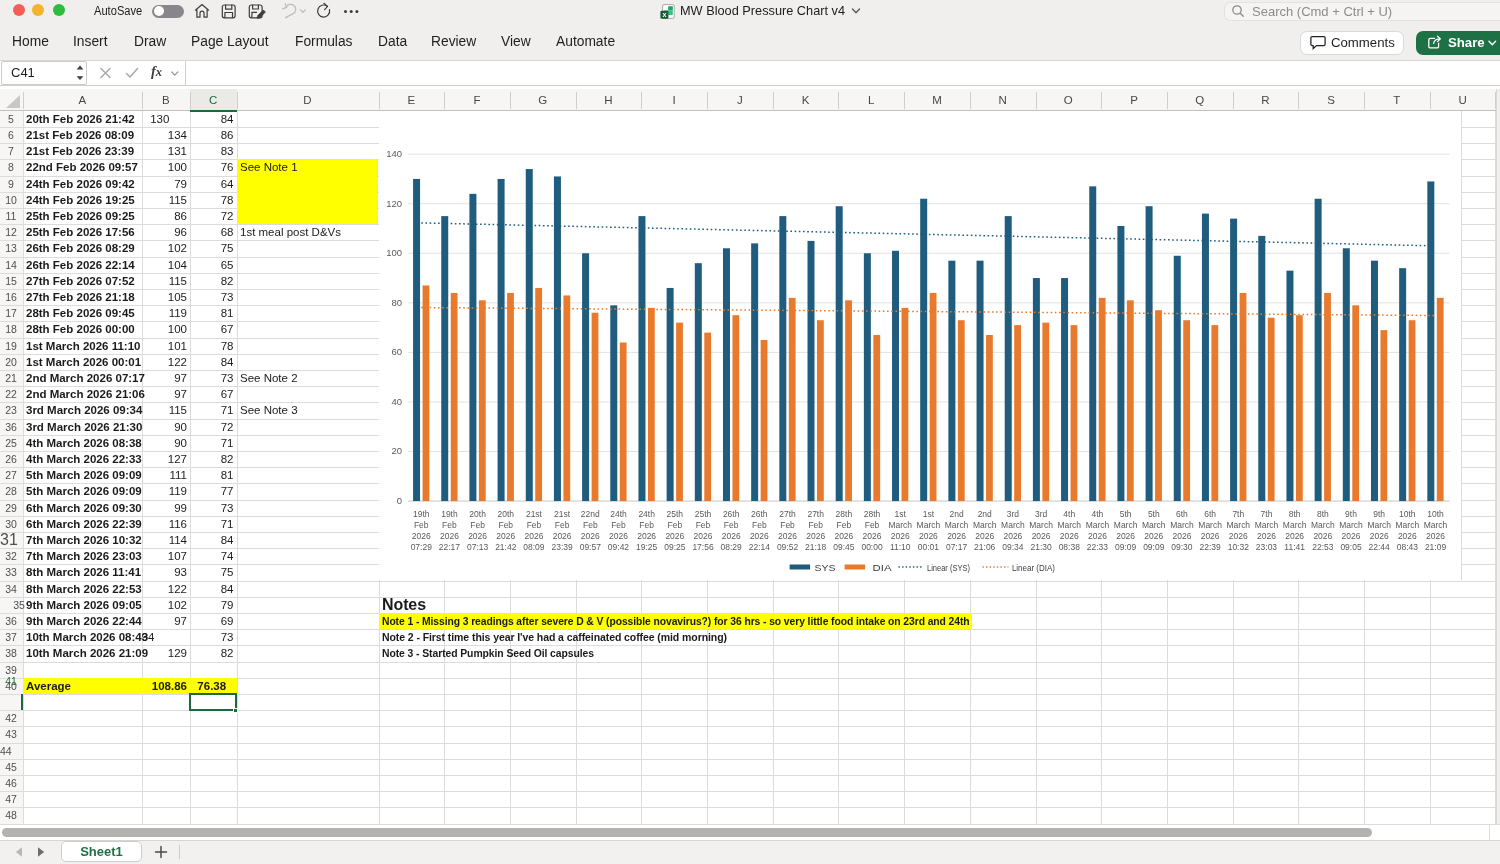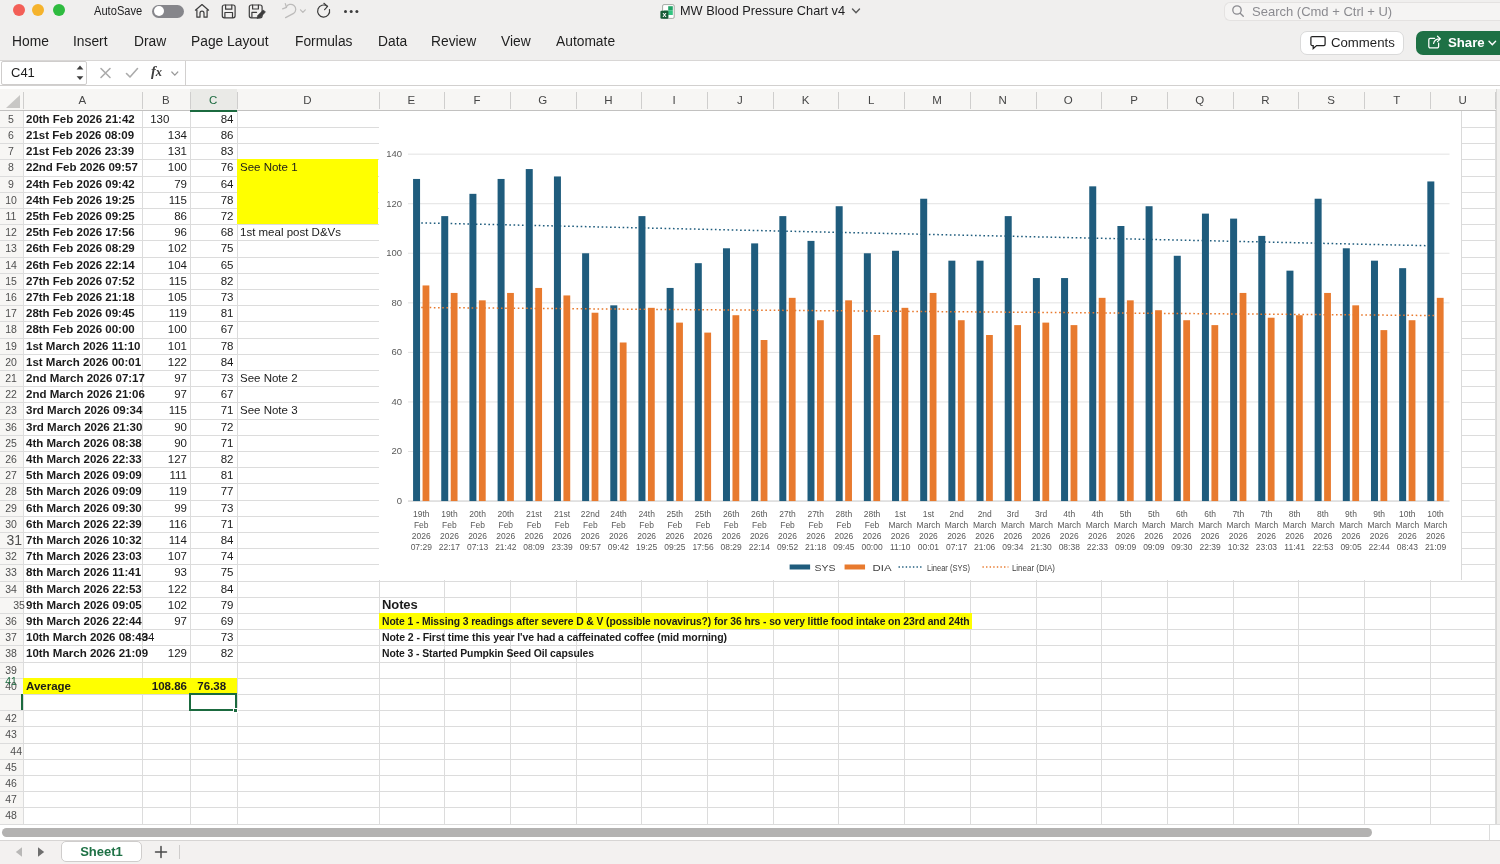--- a/index.html
+++ b/index.html
@@ -225,34 +225,34 @@
 <div class="ab" style="left:0;top:370.0px;width:22px;height:16.2px;text-align:center;font-size:10.5px;color:#4f4f4f;line-height:16.2px">21</div>
 <div class="ab" style="left:0;top:386.2px;width:22px;height:16.2px;text-align:center;font-size:10.5px;color:#4f4f4f;line-height:16.2px">22</div>
 <div class="ab" style="left:0;top:402.4px;width:22px;height:16.2px;text-align:center;font-size:10.5px;color:#4f4f4f;line-height:16.2px">23</div>
 <div class="ab" style="left:0;top:418.6px;width:22px;height:16.2px;text-align:center;font-size:10.5px;color:#4f4f4f;line-height:16.2px">36</div>
 <div class="ab" style="left:0;top:434.8px;width:22px;height:16.2px;text-align:center;font-size:10.5px;color:#4f4f4f;line-height:16.2px">25</div>
 <div class="ab" style="left:0;top:451.0px;width:22px;height:16.2px;text-align:center;font-size:10.5px;color:#4f4f4f;line-height:16.2px">26</div>
 <div class="ab" style="left:0;top:467.2px;width:22px;height:16.2px;text-align:center;font-size:10.5px;color:#4f4f4f;line-height:16.2px">27</div>
 <div class="ab" style="left:0;top:483.4px;width:22px;height:16.2px;text-align:center;font-size:10.5px;color:#4f4f4f;line-height:16.2px">28</div>
 <div class="ab" style="left:0;top:499.6px;width:22px;height:16.2px;text-align:center;font-size:10.5px;color:#4f4f4f;line-height:16.2px">29</div>
 <div class="ab" style="left:0;top:515.8px;width:22px;height:16.2px;text-align:center;font-size:10.5px;color:#4f4f4f;line-height:16.2px">30</div>
-<div class="ab" style="left:0;top:532.0px;width:22px;height:16.2px;text-align:right;font-size:14px;color:#4f4f4f;line-height:16.2px">31</div>
+<div class="ab" style="left:0;top:532.0px;width:22px;height:16.2px;text-align:left;font-size:16px;color:#4f4f4f;line-height:16.2px">31</div>
 <div class="ab" style="left:0;top:548.2px;width:22px;height:16.2px;text-align:center;font-size:10.5px;color:#4f4f4f;line-height:16.2px">32</div>
 <div class="ab" style="left:0;top:564.4px;width:22px;height:16.2px;text-align:center;font-size:10.5px;color:#4f4f4f;line-height:16.2px">33</div>
 <div class="ab" style="left:0;top:580.6px;width:22px;height:16.2px;text-align:center;font-size:10.5px;color:#4f4f4f;line-height:16.2px">34</div>
 <div class="ab" style="left:8px;top:596.8px;width:22px;height:16.2px;text-align:center;font-size:10.5px;color:#4f4f4f;line-height:16.2px">35</div>
 <div class="ab" style="left:0;top:613.0px;width:22px;height:16.2px;text-align:center;font-size:10.5px;color:#4f4f4f;line-height:16.2px">36</div>
 <div class="ab" style="left:0;top:629.2px;width:22px;height:16.2px;text-align:center;font-size:10.5px;color:#4f4f4f;line-height:16.2px">37</div>
 <div class="ab" style="left:0;top:645.4px;width:22px;height:16.2px;text-align:center;font-size:10.5px;color:#4f4f4f;line-height:16.2px">38</div>
 <div class="ab" style="left:0;top:661.6px;width:22px;height:16.2px;text-align:center;font-size:10.5px;color:#4f4f4f;line-height:16.2px">39</div>
 <div class="ab" style="left:0;top:677.8px;width:22px;height:16.2px;text-align:center;font-size:10.5px;color:#4f4f4f;line-height:16.2px">40</div>
 <div class="ab" style="left:0;top:673px;width:22px;height:16.2px;text-align:center;font-size:10.5px;color:#1b6a3f;line-height:16.2px">41</div>
 <div class="ab" style="left:0;top:710.2px;width:22px;height:16.2px;text-align:center;font-size:10.5px;color:#4f4f4f;line-height:16.2px">42</div>
 <div class="ab" style="left:0;top:726.4px;width:22px;height:16.2px;text-align:center;font-size:10.5px;color:#4f4f4f;line-height:16.2px">43</div>
-<div class="ab" style="left:0;top:742.6px;width:22px;height:16.2px;text-align:right;font-size:10.5px;color:#4f4f4f;line-height:16.2px">44</div>
+<div class="ab" style="left:0;top:742.6px;width:22px;height:16.2px;text-align:left;font-size:10.5px;color:#4f4f4f;line-height:16.2px">44</div>
 <div class="ab" style="left:0;top:758.8px;width:22px;height:16.2px;text-align:center;font-size:10.5px;color:#4f4f4f;line-height:16.2px">45</div>
 <div class="ab" style="left:0;top:775.0px;width:22px;height:16.2px;text-align:center;font-size:10.5px;color:#4f4f4f;line-height:16.2px">46</div>
 <div class="ab" style="left:0;top:791.2px;width:22px;height:16.2px;text-align:center;font-size:10.5px;color:#4f4f4f;line-height:16.2px">47</div>
 <div class="ab" style="left:0;top:807.4px;width:22px;height:16.2px;text-align:center;font-size:10.5px;color:#4f4f4f;line-height:16.2px">48</div>
 <div class="ab" style="left:236.5px;top:159.4px;width:141.5px;height:64.8px;background:#ffff00"></div>
 <div class="ab" style="left:23px;top:677.8px;width:213.5px;height:16.2px;background:#ffff00"></div>
 <div class="ab" style="left:26px;top:110.8px;height:16.2px;line-height:16.7px;font-size:11.5px;letter-spacing:0;font-weight:bold;color:#1b1b1b;white-space:nowrap">20th Feb 2026 21:42</div>
 <div class="ab" style="left:137px;top:110.8px;width:45.5px;height:16.2px;line-height:16.7px;font-size:11.5px;letter-spacing:0;color:#1b1b1b;text-align:center">130</div>
 <div class="ab" style="left:190px;top:110.8px;width:43.5px;height:16.2px;line-height:16.7px;font-size:11.5px;letter-spacing:0;color:#1b1b1b;text-align:right">84</div>
 <div class="ab" style="left:26px;top:127.0px;height:16.2px;line-height:16.7px;font-size:11.5px;letter-spacing:0;font-weight:bold;color:#1b1b1b;white-space:nowrap">21st Feb 2026 08:09</div>
@@ -357,21 +357,21 @@
 <div class="ab" style="left:190px;top:629.2px;width:43.5px;height:16.2px;line-height:16.7px;font-size:11.5px;letter-spacing:0;color:#1b1b1b;text-align:right">73</div>
 <div class="ab" style="left:26px;top:645.4px;height:16.2px;line-height:16.7px;font-size:11.5px;letter-spacing:0;font-weight:bold;color:#1b1b1b;white-space:nowrap">10th March 2026 21:09</div>
 <div class="ab" style="left:141.5px;top:645.4px;width:45.5px;height:16.2px;line-height:16.7px;font-size:11.5px;letter-spacing:0;color:#1b1b1b;text-align:right">129</div>
 <div class="ab" style="left:190px;top:645.4px;width:43.5px;height:16.2px;line-height:16.7px;font-size:11.5px;letter-spacing:0;color:#1b1b1b;text-align:right">82</div>
 <div class="ab" style="left:26px;top:677.8px;height:16.2px;line-height:16.7px;font-size:11.5px;letter-spacing:0;font-weight:bold;color:#1b1b1b">Average</div>
 <div class="ab" style="left:141.5px;top:677.8px;width:45.5px;height:16.2px;line-height:16.7px;font-size:11.5px;letter-spacing:0;font-weight:bold;color:#1b1b1b;text-align:right">108.86</div>
 <div class="ab" style="left:190px;top:677.8px;width:43.5px;height:28px;line-height:16.7px;font-size:11.5px;letter-spacing:0;font-weight:bold;color:#1b1b1b;text-align:center">76.38</div>
 <div class="ab" style="left:188.5px;top:693.1px;width:48.5px;height:18.0px;border:2px solid #1b6a3f;z-index:5"></div>
 <div class="ab" style="left:233px;top:707.8px;width:5px;height:5px;background:#1b6a3f;border:1px solid #fff;z-index:6"></div>
 <div class="ab" style="left:20.8px;top:694.0px;width:2.2px;height:16.2px;background:#1b6a3f;z-index:5"></div>
-<div class="ab" style="left:382px;top:596.8px;height:16.2px;line-height:16.2px;font-size:13px;letter-spacing:-0.1px;font-weight:bold;color:#1b1b1b;transform-origin:0 50%;">Notes</div>
+<div class="ab" style="left:382px;top:596.8px;height:16.2px;line-height:16.2px;font-size:16px;letter-spacing:-0.1px;font-weight:bold;color:#1b1b1b;transform-origin:0 50%;">Notes</div>
 <div class="ab" style="left:379px;top:613.0px;width:593px;height:16.2px;background:#ffff00;z-index:3"></div>
 <div class="ab" style="left:382px;top:613.0px;height:16.2px;line-height:16.2px;font-size:11.5px;letter-spacing:-0.1px;font-weight:bold;color:#1b1b1b;transform-origin:0 50%;z-index:4;white-space:nowrap;transform:scaleX(0.9)">Note 1 - Missing 3 readings after severe D &amp; V (possible novavirus?) for 36 hrs - so very little food intake on 23rd and 24th</div>
 <div class="ab" style="left:382px;top:629.2px;height:16.2px;line-height:16.2px;font-size:11.5px;letter-spacing:-0.1px;font-weight:bold;color:#1b1b1b;transform-origin:0 50%;white-space:nowrap;transform:scaleX(0.915)">Note 2 - First time this year I've had a caffeinated coffee (mid morning)</div>
 <div class="ab" style="left:382px;top:645.4px;height:16.2px;line-height:16.2px;font-size:11.5px;letter-spacing:-0.1px;font-weight:bold;color:#1b1b1b;transform-origin:0 50%;white-space:nowrap;transform:scaleX(0.905)">Note 3 - Started Pumpkin Seed Oil capsules</div>
 <svg class="ab" style="left:379px;top:110.8px;z-index:2;background:#fff;border-right:1px solid #dadada" width="1082.5" height="469.2" viewBox="0 0 1082.5 469.2">
     <line x1="29" y1="340.6" x2="1071.5" y2="340.6" stroke="#e2e2e2" stroke-width="1"></line>
     <line x1="29" y1="291.0" x2="1071.5" y2="291.0" stroke="#e2e2e2" stroke-width="1"></line>
     <line x1="29" y1="241.4" x2="1071.5" y2="241.4" stroke="#e2e2e2" stroke-width="1"></line>
     <line x1="29" y1="191.8" x2="1071.5" y2="191.8" stroke="#e2e2e2" stroke-width="1"></line>
     <line x1="29" y1="142.2" x2="1071.5" y2="142.2" stroke="#e2e2e2" stroke-width="1"></line>

